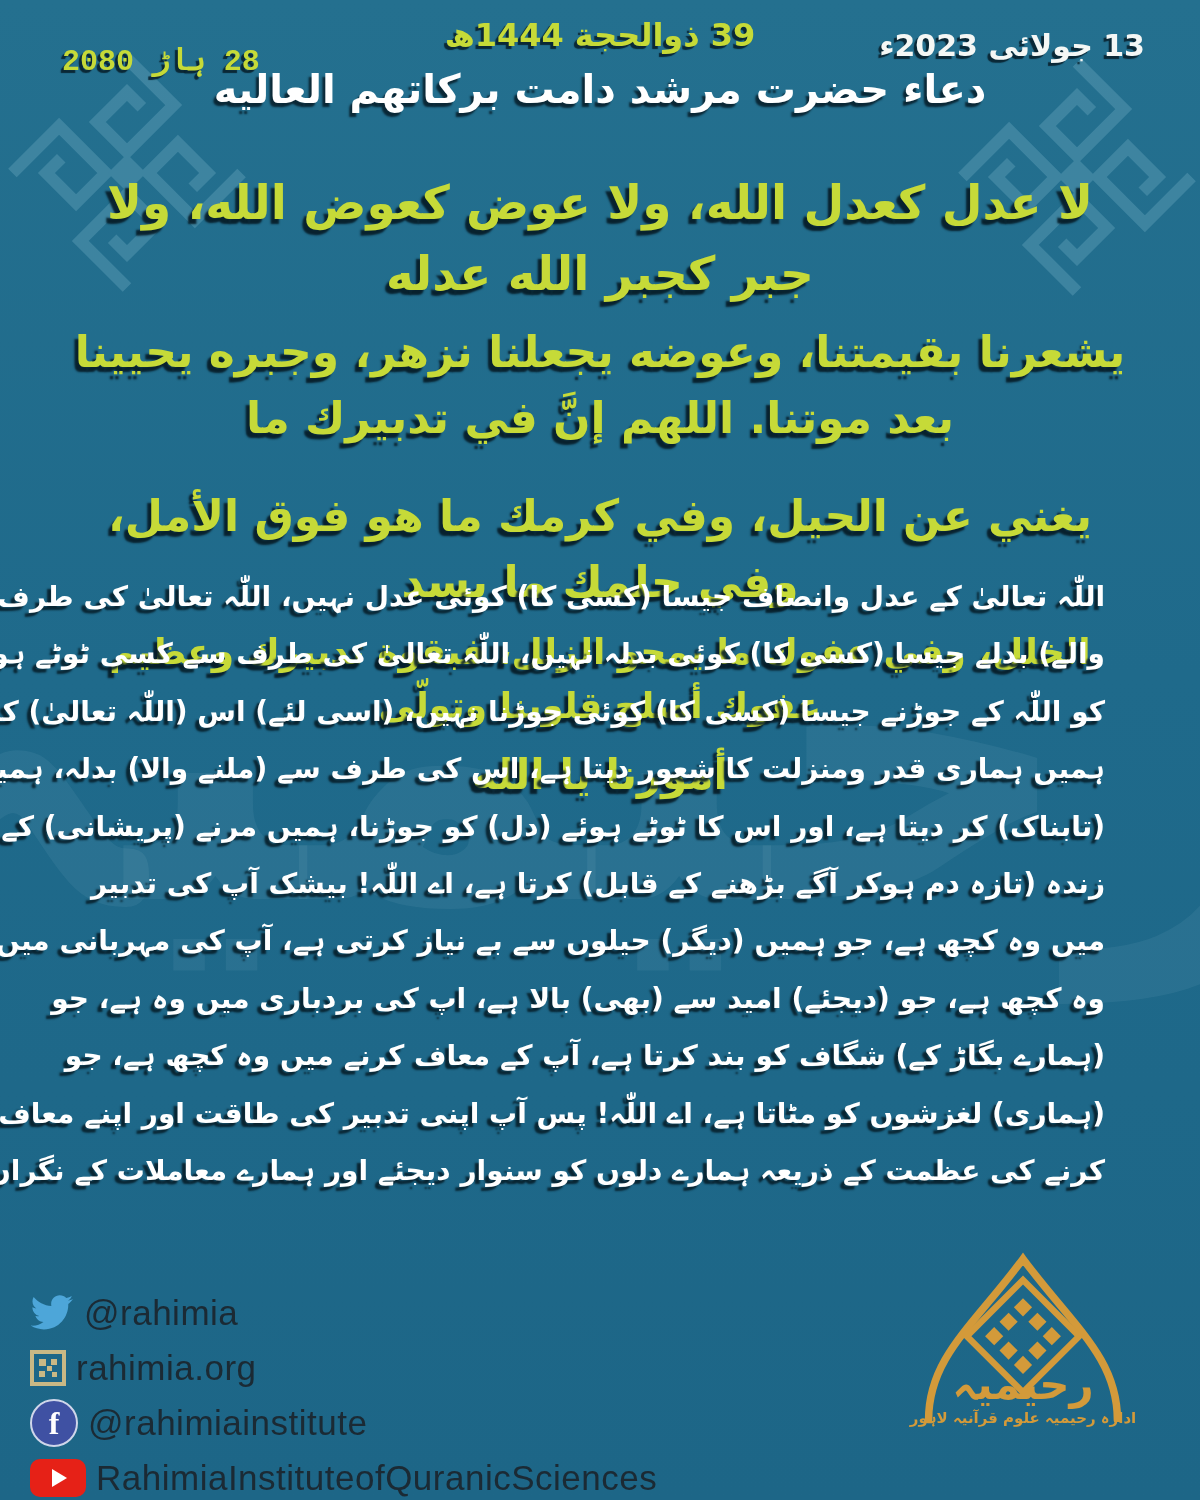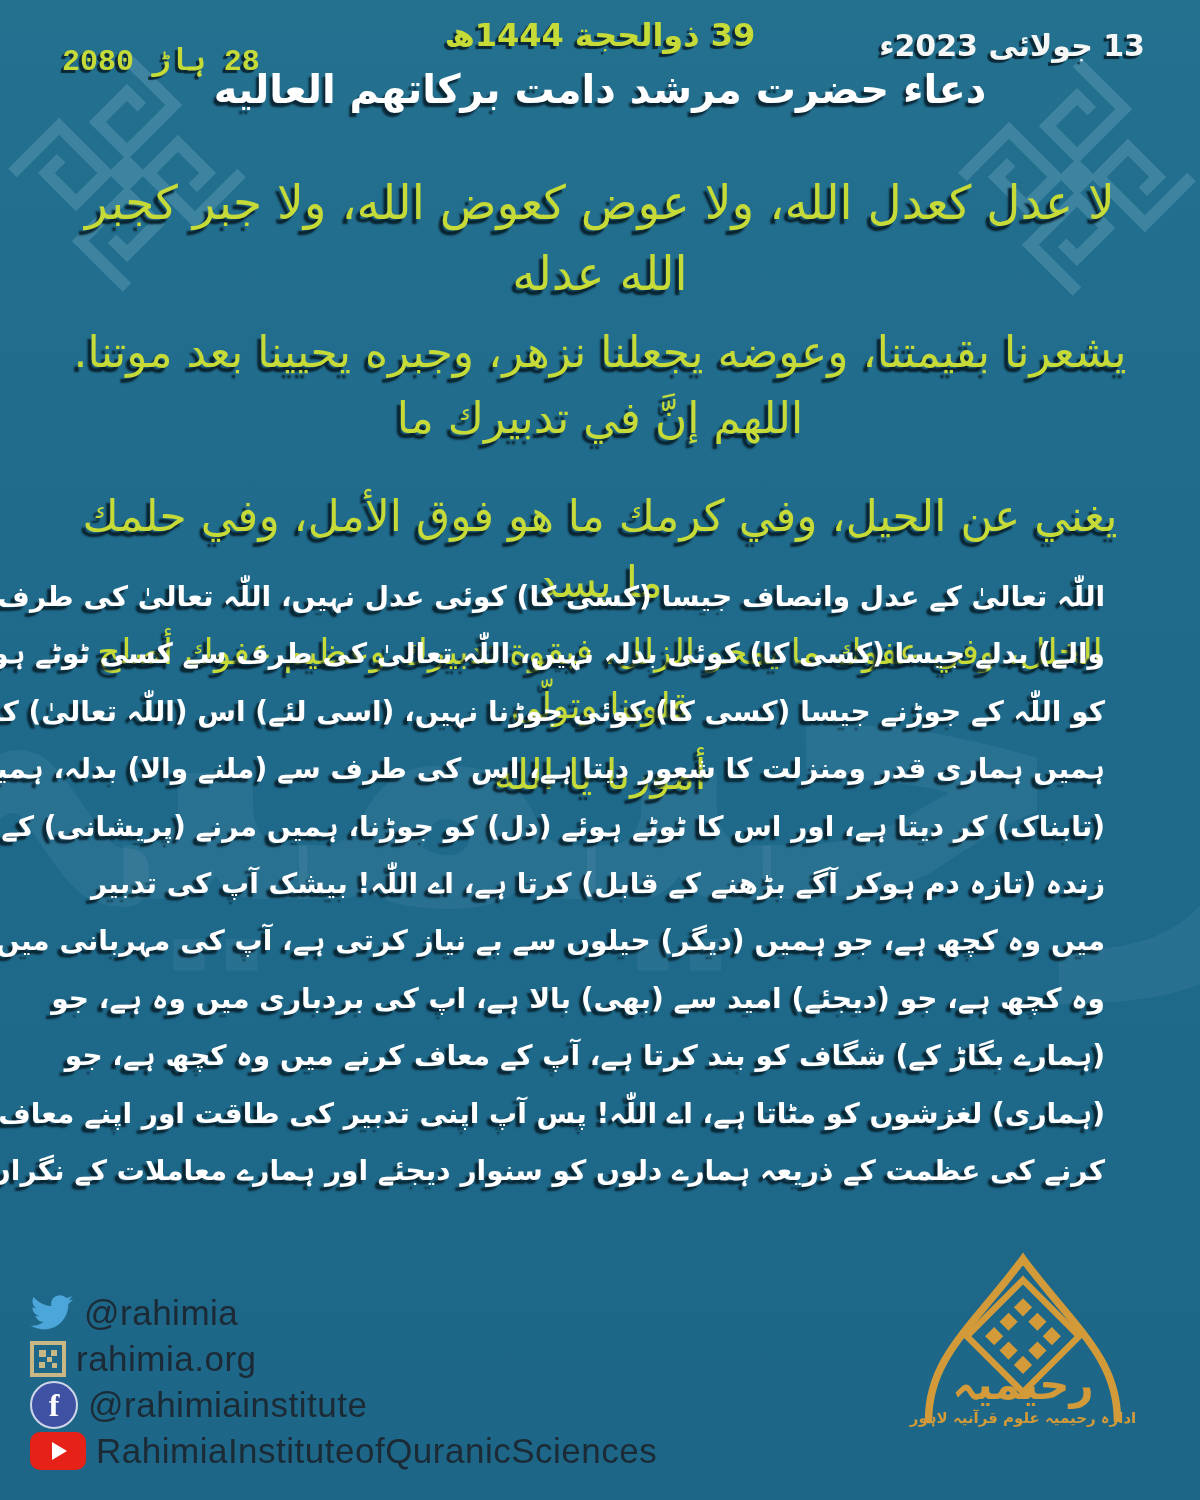--- a/index.html
+++ b/index.html
@@ -35,40 +35,40 @@
   .poster-title{
     position:absolute;top:66px;left:0;right:0;text-align:center;
     font-size:40px;font-weight:bold;color:#ffffff;direction:rtl;margin:0;
     text-shadow:-3px 4px 2px rgba(8,32,44,.9);
   }
   
   .arabic{
     position:absolute;top:168px;left:70px;right:70px;text-align:center;direction:rtl;
   }
   .arabic-line{
-    color:#c6da38;font-weight:normal;line-height:1.5;margin-bottom:10px;
+    color:#c6da38;font-weight:bold;line-height:1.5;margin-bottom:10px;
     text-shadow:-4px 5px 2px rgba(7,30,41,.95);
   }
   .arabic-line:nth-of-type(1){font-size:47px;}
   .arabic-line:nth-of-type(2){font-size:44px;}
   .arabic-line:nth-of-type(3){font-size:44px;margin-top:32px;}
   .arabic-line:nth-of-type(4){font-size:36px;}
   .arabic-line:nth-of-type(5){font-size:42px;}
   
   .urdu{
     position:absolute;top:568px;left:95px;right:95px;text-align:center;direction:rtl;
   }
   .urdu-line{
     color:#ffffff;font-weight:bold;font-size:28px;line-height:2.05;
     text-shadow:-4px 4px 2px rgba(7,30,41,.9);
     white-space:nowrap;
   }
   
   .social{
-    position:absolute;left:30px;top:1290px;display:flex;flex-direction:column;
+    position:absolute;left:30px;top:1290px;display:flex;flex-direction:column;gap:9px;
     font-family:"Liberation Sans",sans-serif;
   }
   .social-row{display:flex;align-items:center;gap:10px;height:46px;}
   .social-label{font-size:35px;color:#1b2a34;letter-spacing:.5px;}
   .icon-wrap{display:flex;align-items:center;justify-content:center;}
   .fb-circle{
     width:44px;height:44px;border-radius:50%;background:#3f51a3;border:2px solid #cfd6ea;
     display:flex;align-items:center;justify-content:center;
     color:#ffffff;font-size:32px;font-weight:bold;font-family:"Liberation Serif",serif;
   }

